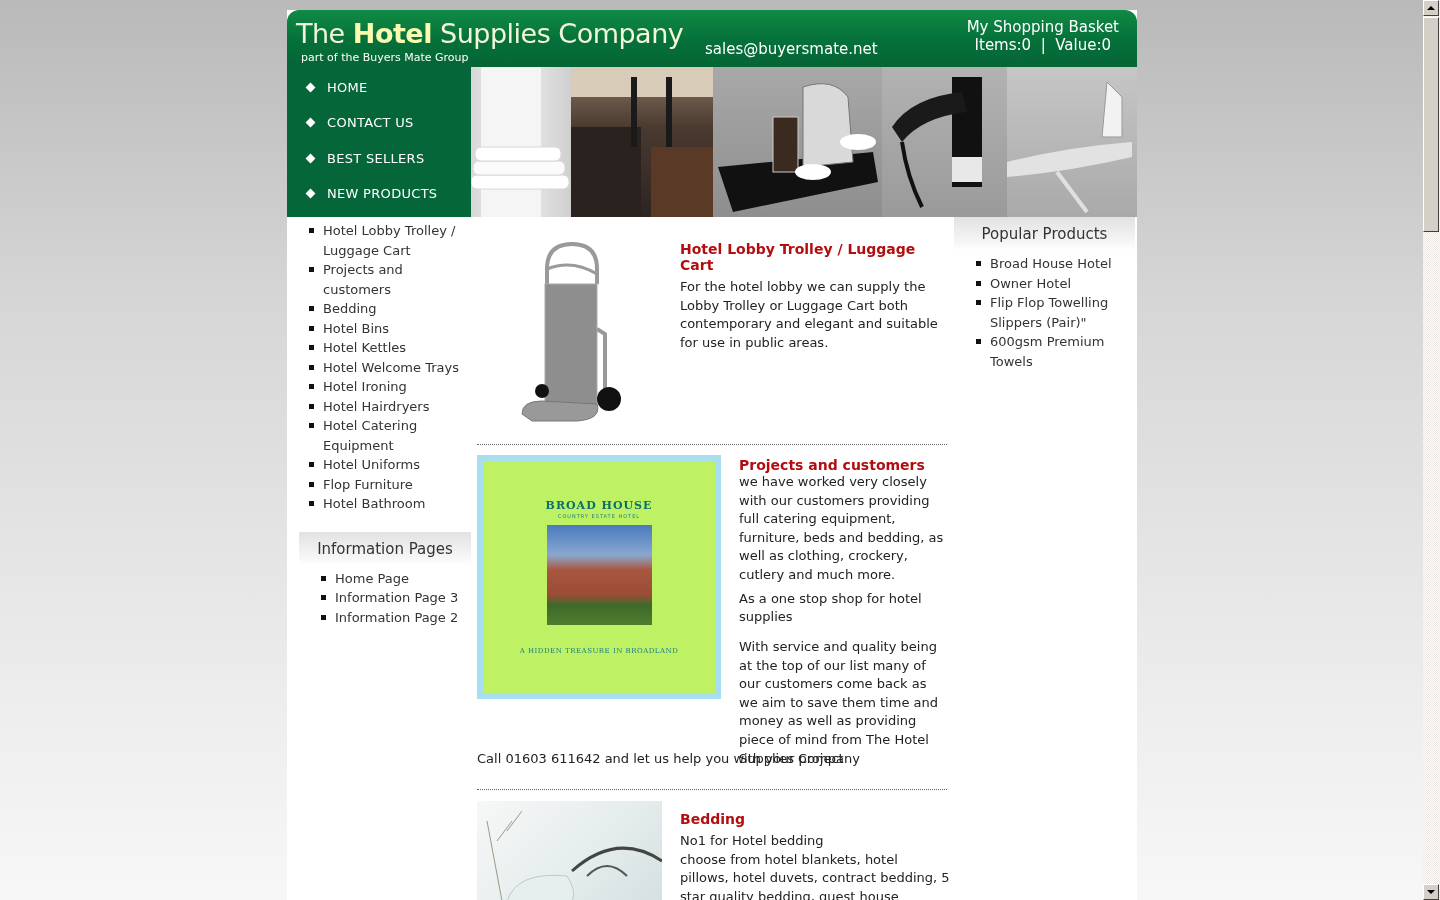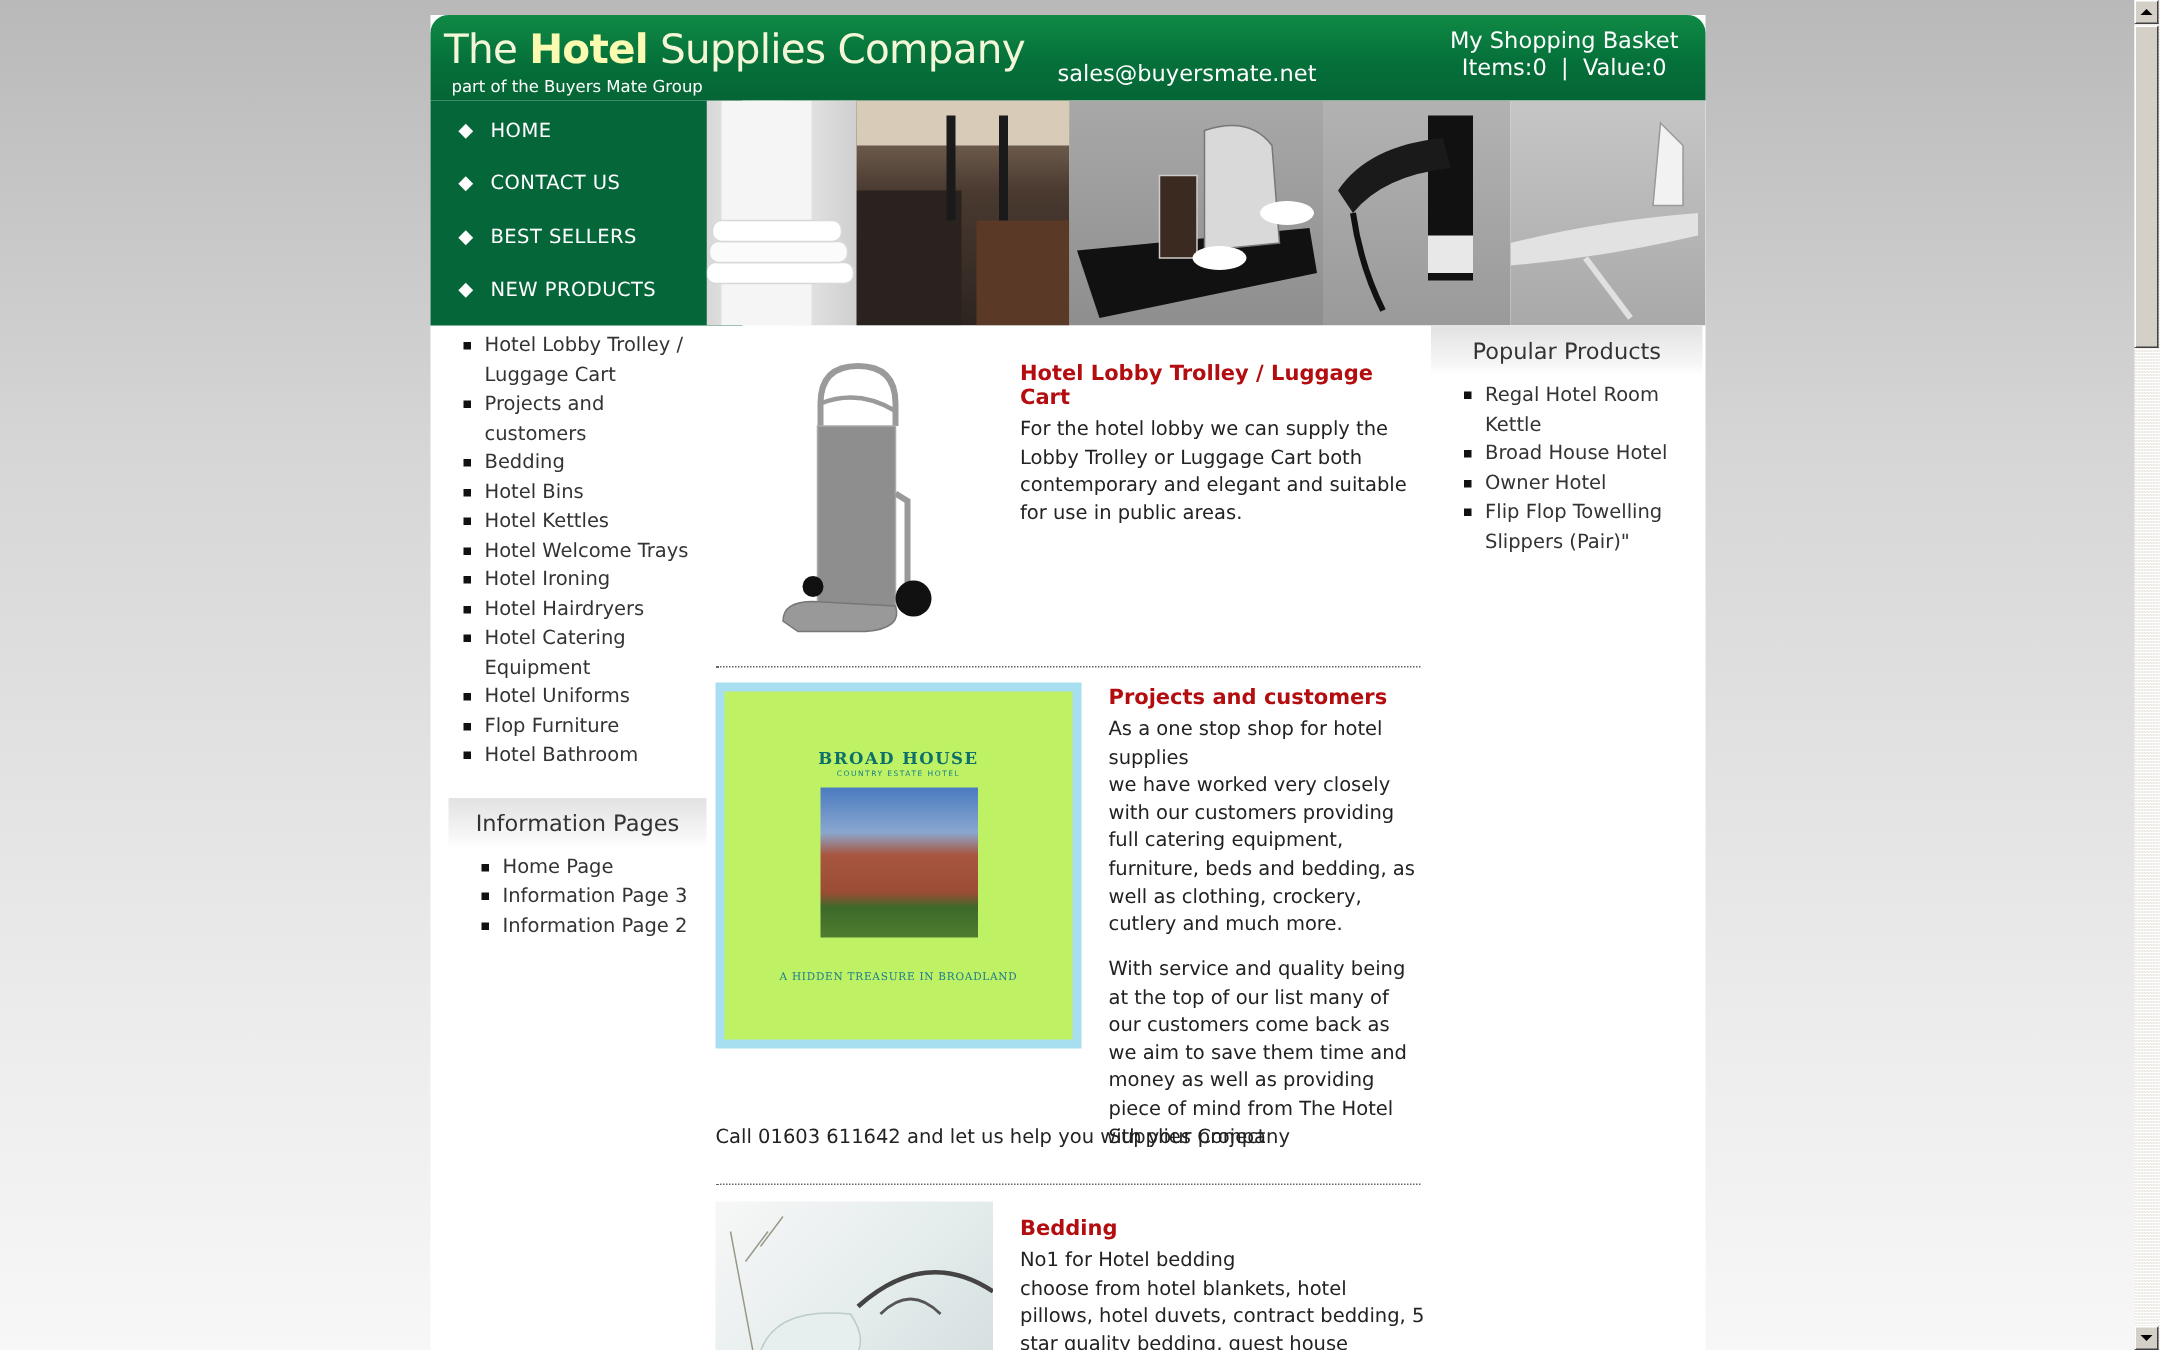--- a/index.html
+++ b/index.html
@@ -233,22 +233,22 @@
     <div class="broad-img">
       <div class="broad-inner">
         <div style="position:absolute; top:38px; width:100%; text-align:center; color:#0c6f6a; font-family:'DejaVu Serif',serif; font-weight:bold; font-size:11px; letter-spacing:1px;">BROAD HOUSE</div>
         <div style="position:absolute; top:52px; width:100%; text-align:center; color:#1a7d8c; font-size:5px; letter-spacing:1px;">COUNTRY ESTATE HOTEL</div>
         <div style="position:absolute; left:64px; top:64px; width:105px; height:100px; background:linear-gradient(180deg,#4a7bc0 0%,#8aa7cf 30%,#a8563f 45%,#9b4c34 70%,#3d6a2a 80%,#4f7d2e 100%);"></div>
         <div style="position:absolute; top:186px; width:100%; text-align:center; color:#1a7d8c; font-family:'DejaVu Serif',serif; font-size:7px; letter-spacing:0.5px;">A HIDDEN TREASURE IN BROADLAND</div>
       </div>
     </div>
     <div style="position:absolute; left:262px; top:240px; width:210px;">
       <div class="sec-title">Projects and customers</div>
+      <div class="sec-text">we have worked very closely with our customers providing full catering equipment, furniture, beds and bedding, as well as clothing, crockery, cutlery and much more.</div>
       <div class="sec-text" style="margin-top:5px;">As a one stop shop for hotel supplies</div>
-      <div class="sec-text">we have worked very closely with our customers providing full catering equipment, furniture, beds and bedding, as well as clothing, crockery, cutlery and much more.</div>
     </div>
     <div class="sec-text" style="position:absolute; left:0; top:421px; width:472px; text-indent:262px;">
       <span style="display:inline-block; text-indent:0; width:210px; margin-left:0;">With service and quality being at the top of our list many of our customers come back as we aim to save them time and money as well as providing piece of mind from The Hotel Supplies Company</span>
     </div>
     <div class="sec-text" style="position:absolute; left:0; top:533px; width:472px;">Call 01603 611642 and let us help you with your project</div>
     <hr class="divider" style="position:absolute; left:0; top:572px; width:470px;">
 
     <div class="bedding-img">
       <svg width="185" height="100" viewBox="0 0 185 100">
         <path d="M95 70 Q140 30 185 60" stroke="#444" stroke-width="3" fill="none"></path>
@@ -261,24 +261,24 @@
       <div class="sec-title">Bedding</div>
       <div class="sec-text" style="margin-top:5px;">No1 for Hotel bedding</div>
       <div class="sec-text">choose from hotel blankets, hotel pillows, hotel duvets, contract bedding, 5 star quality bedding, guest house bedding,</div>
     </div>
   </div>
 
   <div class="right-col">
     <div class="box">
       <div class="box-title">Popular Products</div>
       <ul class="list">
-        <li><a>Regal Hotel Room Kettle</a></li>
         <li><a>Broad House Hotel</a></li>
         <li><a>Owner Hotel</a></li>
         <li><a>Flip Flop Towelling Slippers (Pair)"</a></li>
+        <li><a>600gsm Premium Towels</a></li>
       </ul>
     </div>
   </div>
 </div>
 
 <div class="scrollbar">
   <div class="sb-btn" style="top:0;">
       <span class="tri-up"></span>
     </div>
   <div class="sb-thumb"></div>

